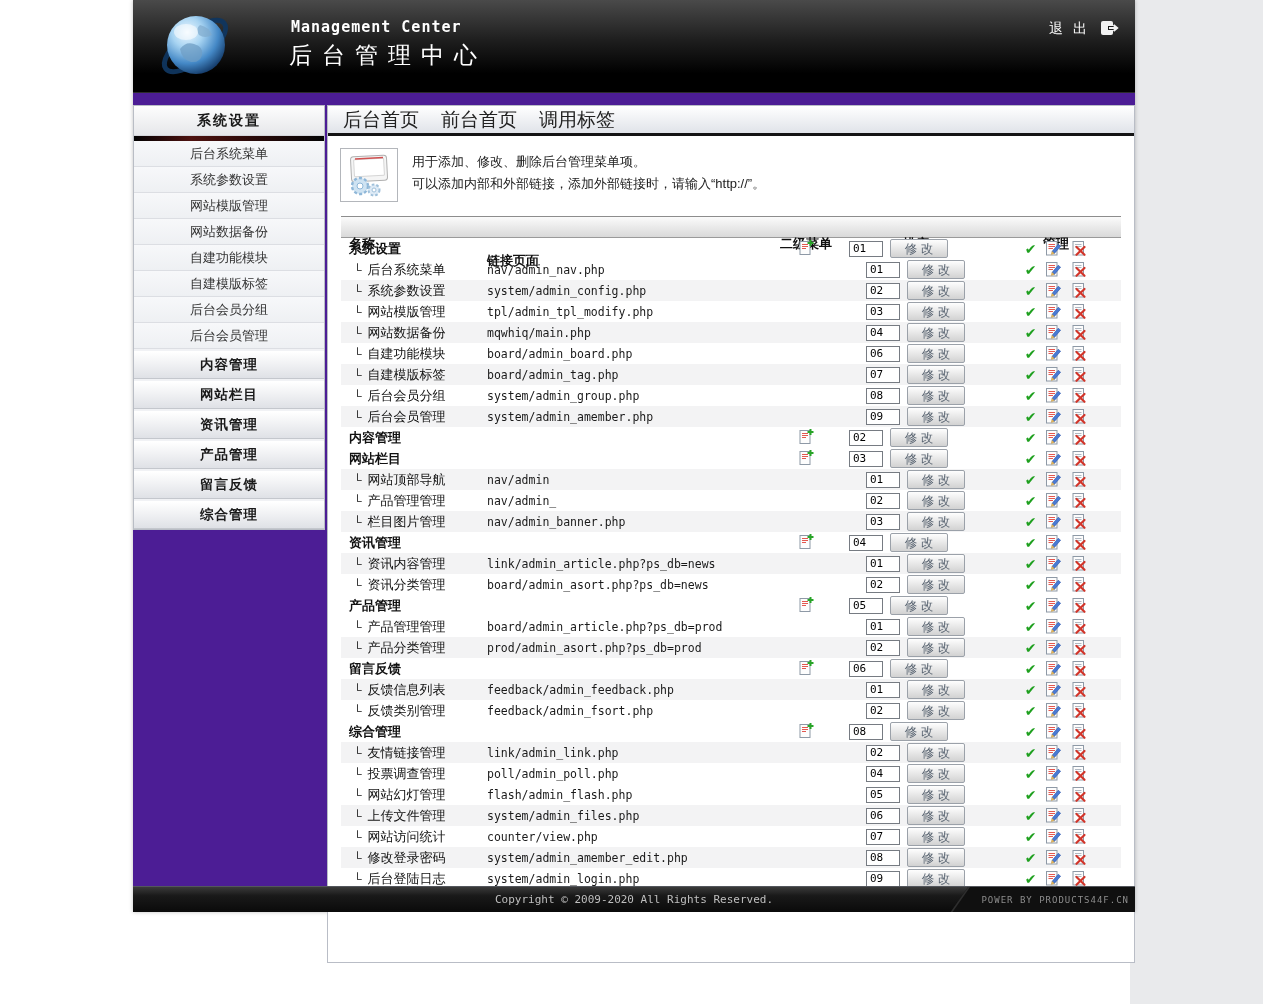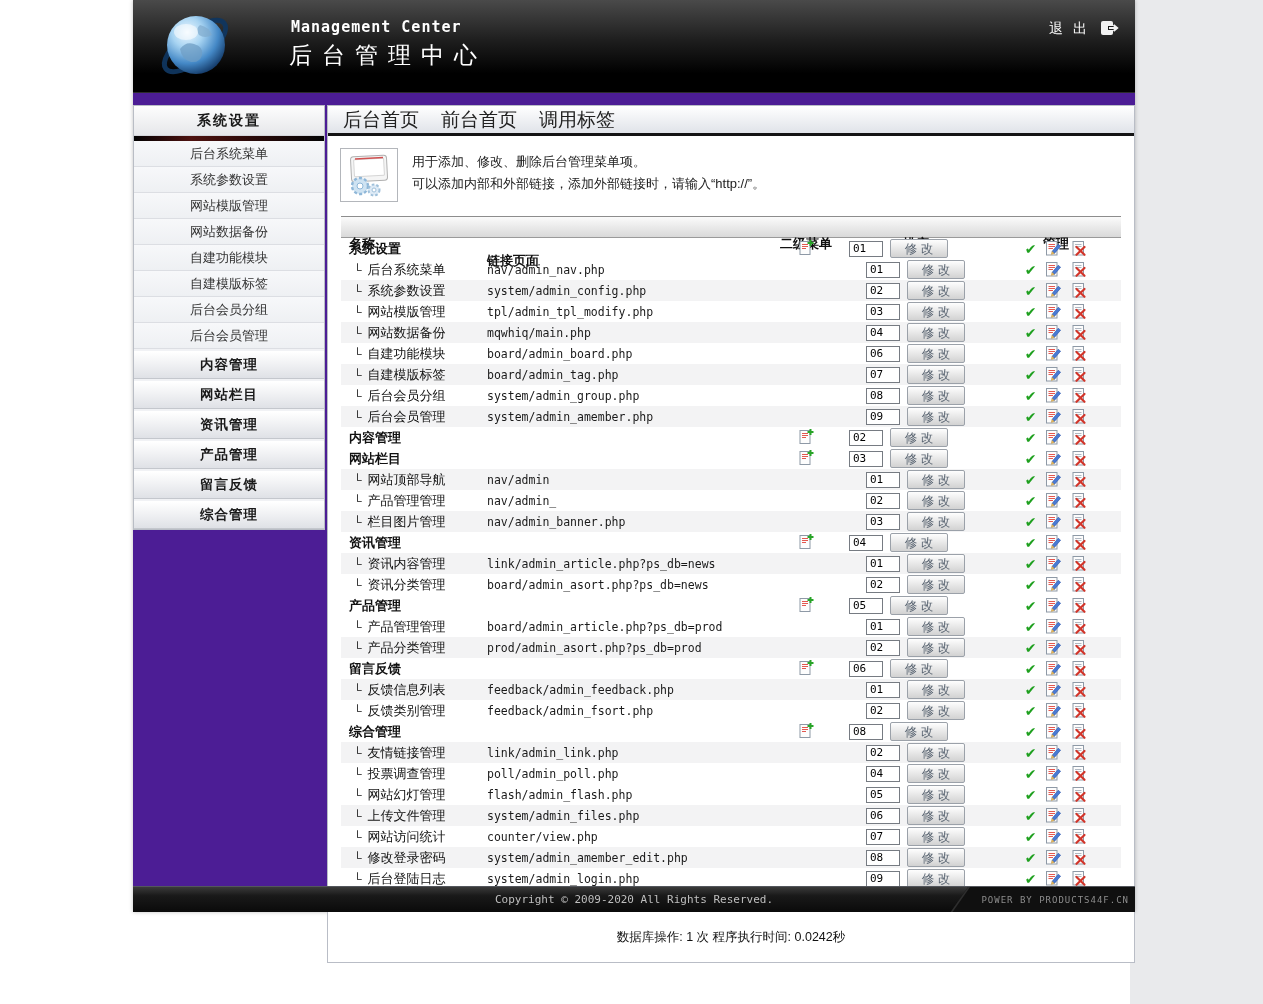--- a/index.html
+++ b/index.html
@@ -1592,21 +1592,20 @@
           <line x1="4" y1="4.5" x2="10.5" y2="4.5" stroke="#b0b8c2"></line>
           <line x1="4" y1="6.5" x2="10.5" y2="6.5" stroke="#b0b8c2"></line>
           <path d="M5.5 7 L13.5 14.8 M13.5 7 L5.5 14.8" stroke="#d2352a" stroke-width="2.2" stroke-linecap="round"></path>
         </svg>
       </span>
     </div>
   </div>
 </div>
       </div>
 
-      <div class="stats">数据库操作: 1 次 程序执行时间: 0.0242秒</div>
     </div>
   </div>
 
 
   <div class="bottombar">
     <div class="power-slant"></div>
     <div class="copyright">Copyright © 2009-2020 All Rights Reserved.</div>
     <div class="power">POWER BY PRODUCTS44F.CN</div>
   </div>
 </div>

